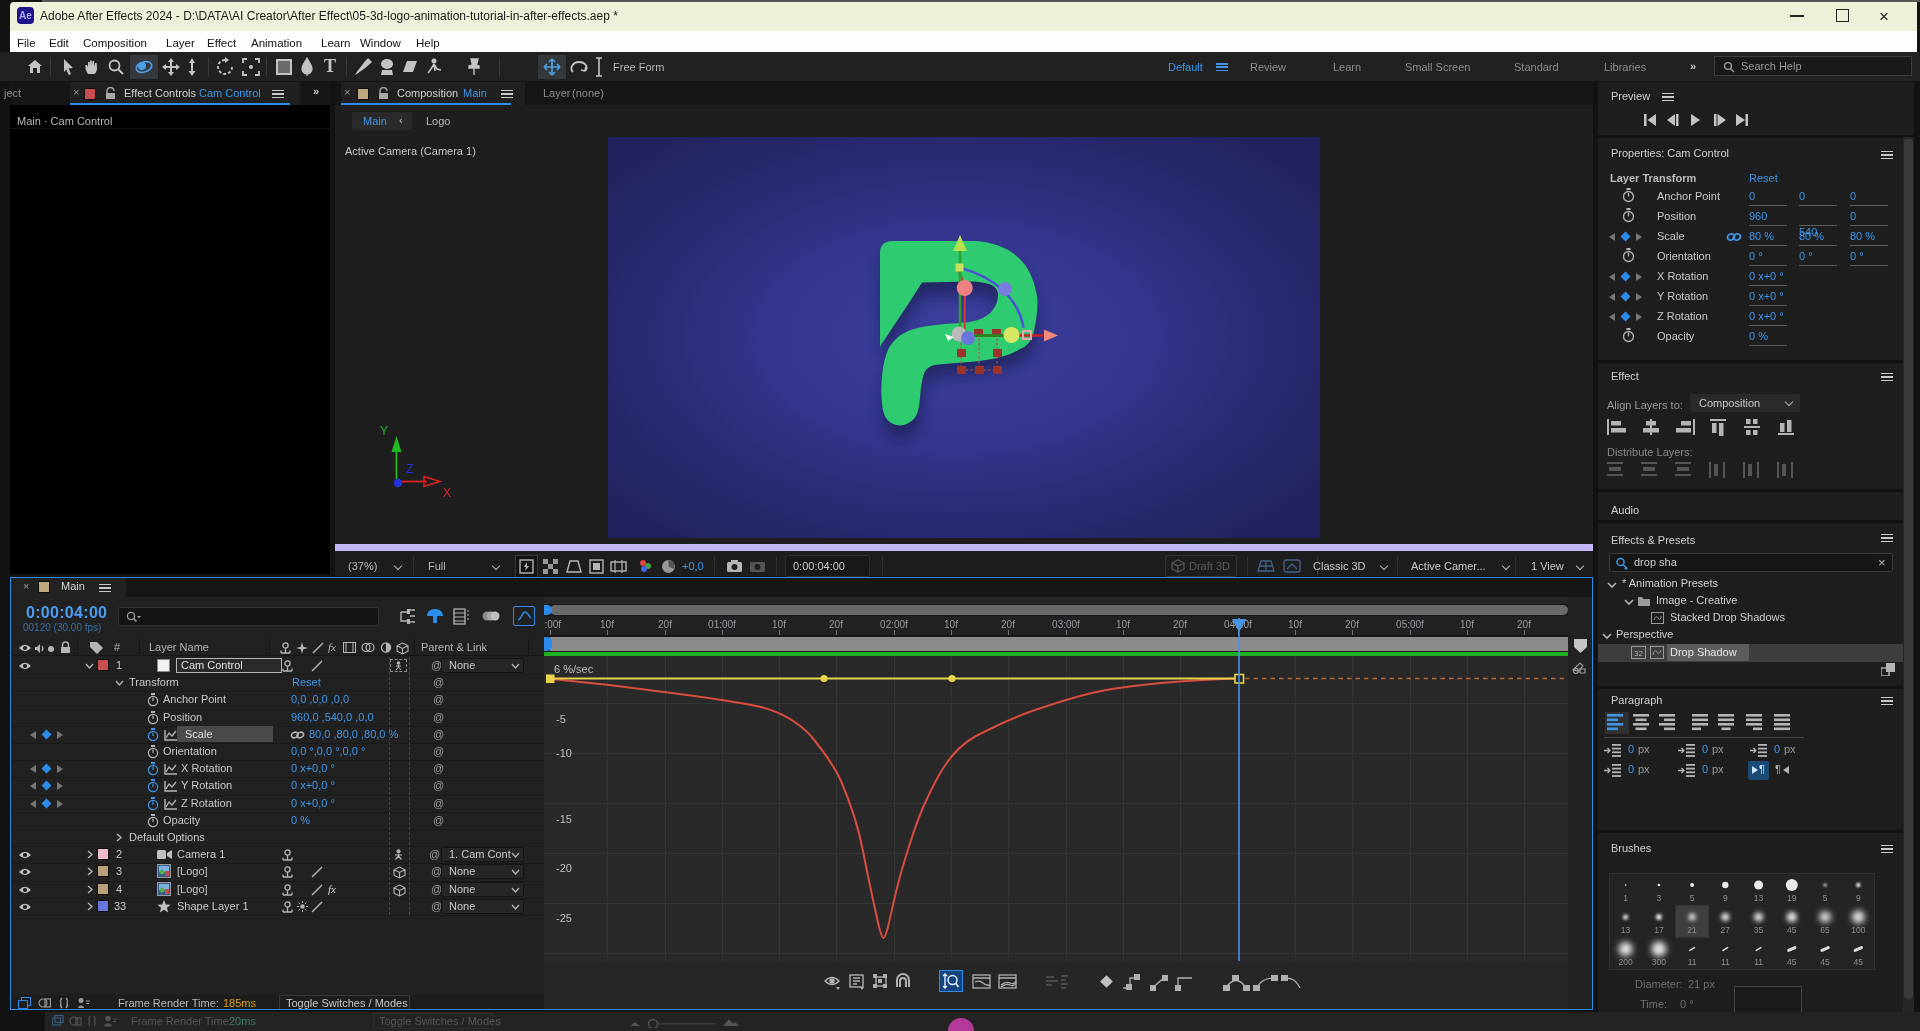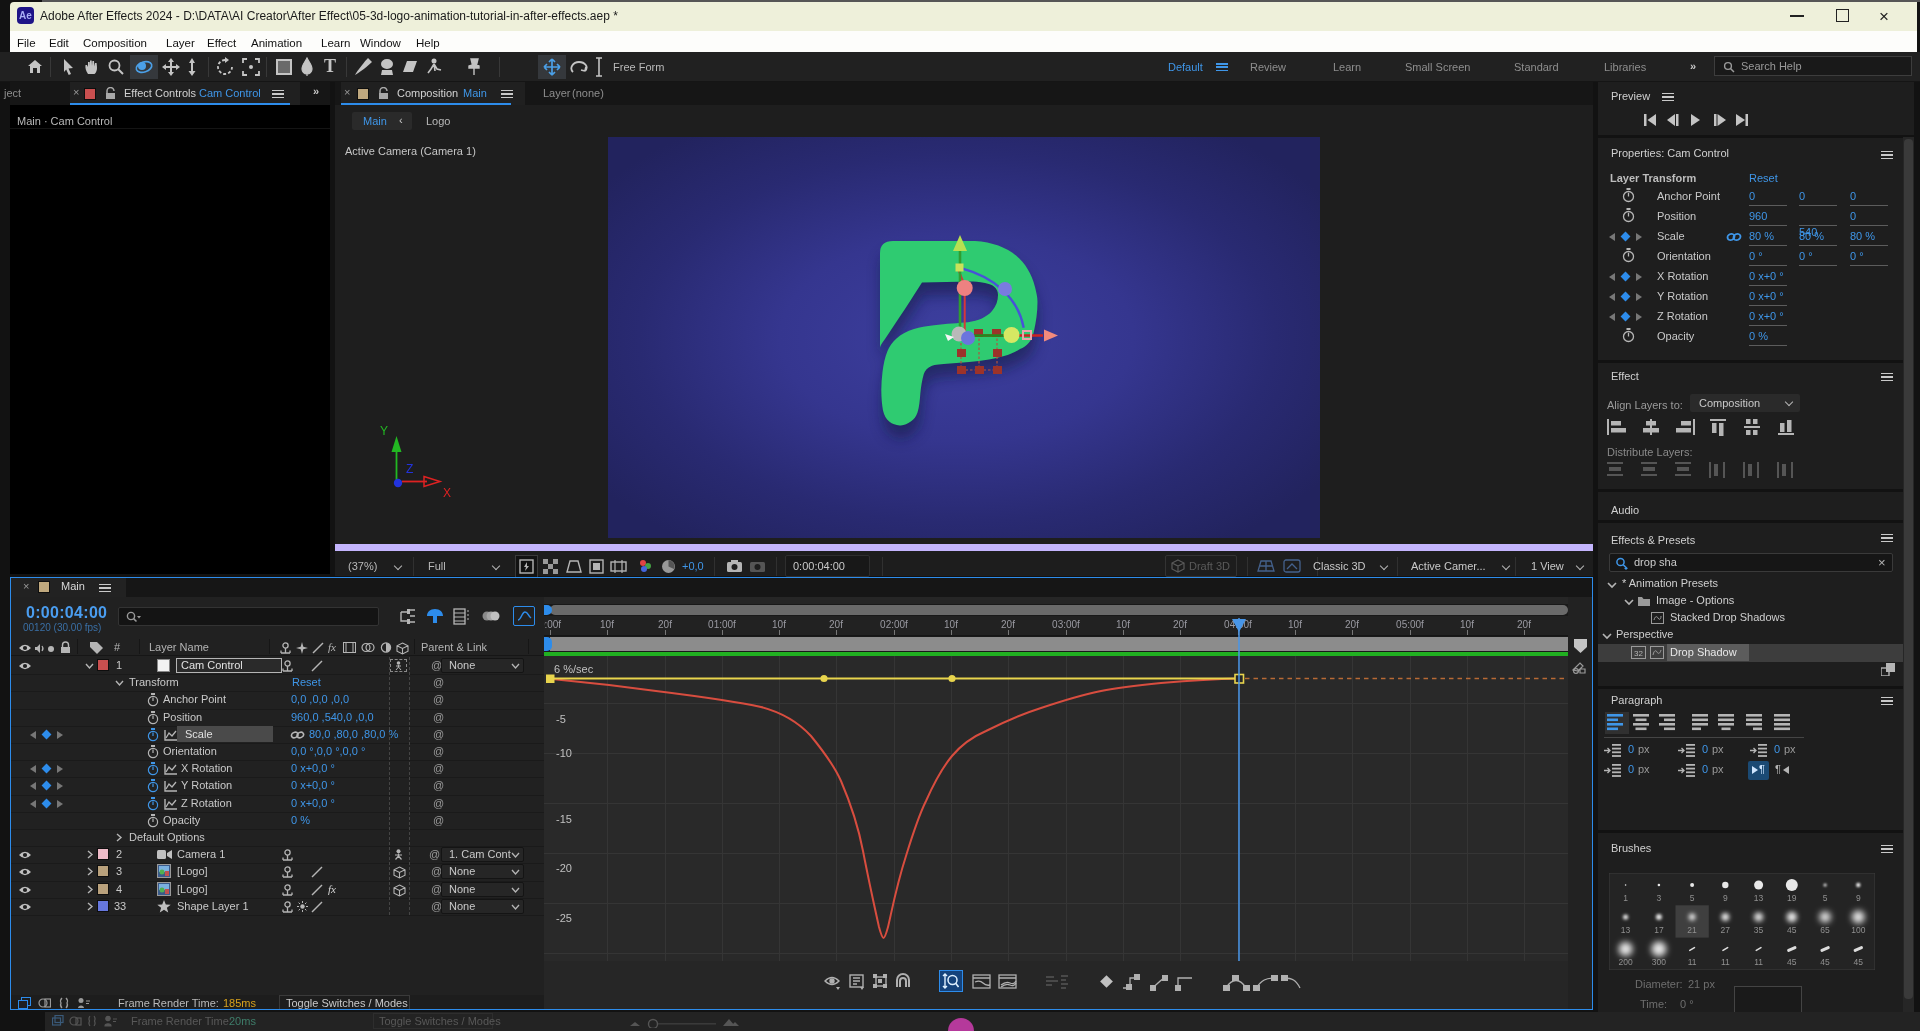--- a/index.html
+++ b/index.html
@@ -467,21 +467,21 @@
 <svg class="a" style="left:9px;top:499px;" width="10" height="8" viewBox="0 0 10 8">
       <path d="M1 2 L5 6 L9 2" stroke="#b5b5b5" stroke-width="1.6" fill="none"></path>
     </svg>
 <span class="a" style="left:24px;top:495px;color:#cfcfcf;">* Animation Presets</span>
 <svg class="a" style="left:26px;top:516px;" width="10" height="8" viewBox="0 0 10 8">
       <path d="M1 2 L5 6 L9 2" stroke="#b5b5b5" stroke-width="1.6" fill="none"></path>
     </svg>
 <svg class="a" style="left:39px;top:513px;" width="14" height="12" viewBox="0 0 14 12">
       <path d="M1 2 L5 2 L6.5 4 L13 4 L13 11 L1 11 Z" fill="#9a9a9a"></path>
     </svg>
-<span class="a" style="left:58px;top:512px;color:#cfcfcf;">Image - Options</span>
+<span class="a" style="left:58px;top:512px;color:#cfcfcf;">Image - Creative</span>
 <svg class="a" style="left:53px;top:530px;" width="13" height="12" viewBox="0 0 13 12">
       <rect x="0.5" y="0.5" width="12" height="11" fill="none" stroke="#9a9a9a"></rect>
       <path d="M3 8 C4 4 6 4 7 6 C8 8 10 8 10 4" stroke="#9a9a9a" fill="none"></path>
     </svg>
 <span class="a" style="left:72px;top:529px;color:#cfcfcf;">Stacked Drop Shadows</span>
 <svg class="a" style="left:4px;top:550px;" width="10" height="8" viewBox="0 0 10 8">
       <path d="M1 2 L5 6 L9 2" stroke="#b5b5b5" stroke-width="1.6" fill="none"></path>
     </svg>
 <span class="a" style="left:18px;top:546px;color:#cfcfcf;">Perspective</span>
 <div class="a" style="left:0px;top:562px;width:305px;height:18px;background:#3d3d3d;"></div>

